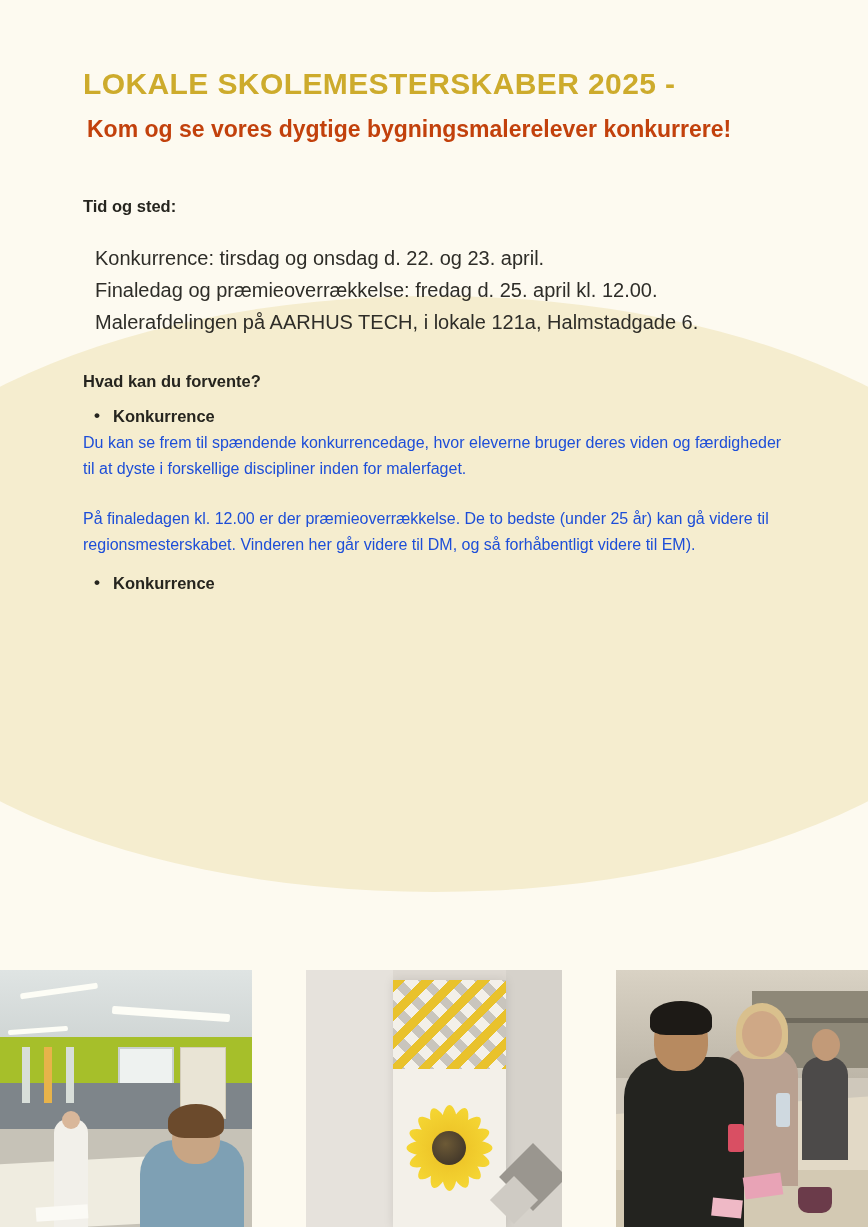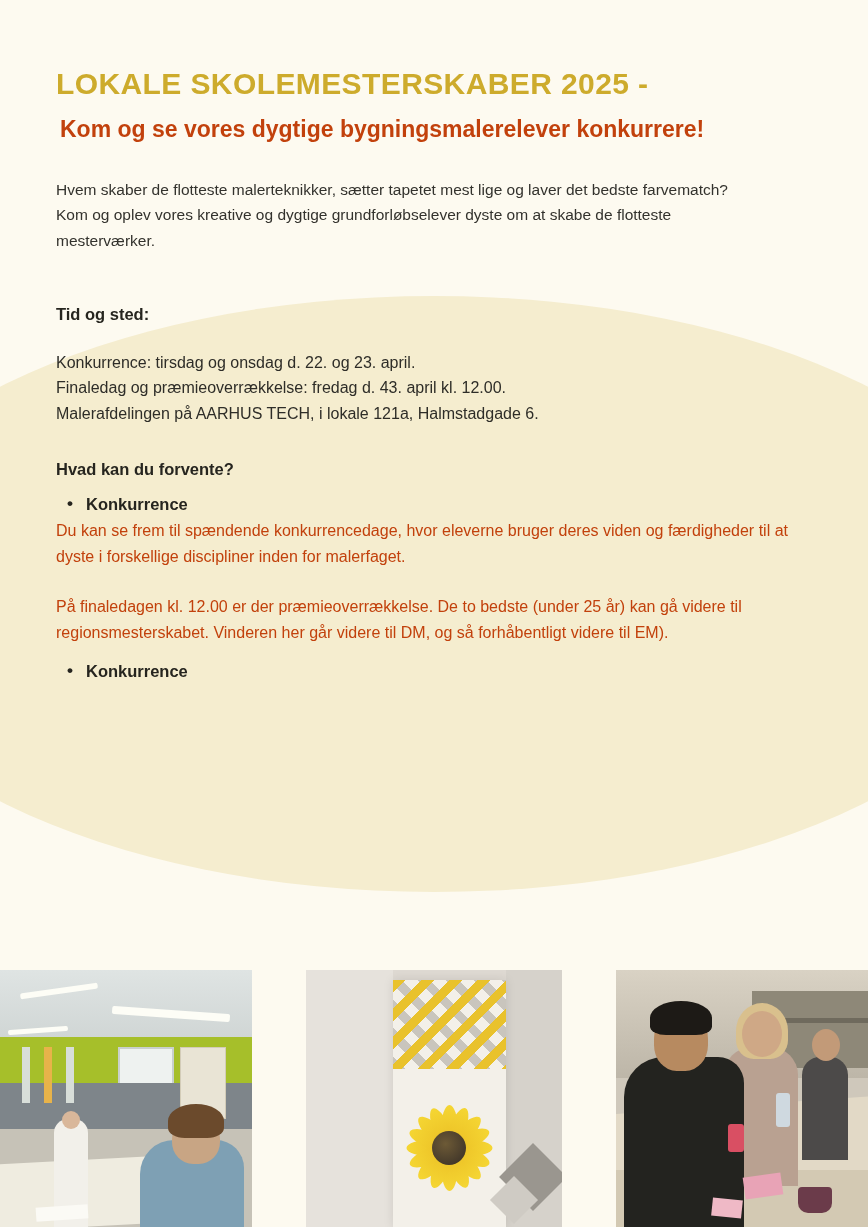--- a/index.html
+++ b/index.html
@@ -33,21 +33,21 @@
     height: 596px;
     background: #f5edcf;
     border-radius: 50% / 50%;
     z-index: 0;
   }
 
   
   .content {
     position: relative;
     z-index: 2;
-    padding: 0 56px;
+    padding: 0 83px;
   }
 
   .title {
     margin: 0;
     padding-top: 66px;
     font-size: 30px;
     line-height: 1.18;
     letter-spacing: 0.4px;
     font-weight: bold;
     color: #cdab2c;
@@ -75,22 +75,22 @@
     font-size: 16.5px;
     font-weight: bold;
     color: #26251f;
   }
 
   .tid-block {
     padding-top: 52px;
   }
 
   .tid-lines {
-    margin: 26px 0 0 0;
-    font-size: 16px;
+    margin: 26px 0 0 12px;
+    font-size: 20px;
     line-height: 1.6;
     color: #2e2d28;
   }
 
   .tid-lines div {
     white-space: nowrap;
   }
 
   .expect-heading {
     margin-top: 34px;
@@ -116,21 +116,21 @@
     left: -19px;
     top: -1px;
     font-size: 17px;
     color: #26251f;
   }
 
   .para {
     margin: 2px 0 0 0;
     font-size: 16px;
     line-height: 1.62;
-    color: #c2410c;
+    color: #1d4ed8;
   }
 
   .para.spaced {
     margin-top: 24px;
   }
 
   .bullet-solo {
     margin-top: 26px;
   }
 
@@ -369,27 +369,26 @@
 <div class="poster">
 
   <div class="band"></div>
 
   <div class="content">
 
     <h1 class="title">LOKALE SKOLEMESTERSKABER 2025 -</h1>
 
     <p class="subtitle">Kom og se vores dygtige bygningsmalerelever konkurrere!</p>
 
-    <p class="intro">Hvem skaber de flotteste malerteknikker, sætter tapetet mest lige og laver det bedste farvematch? Kom og oplev vores kreative og dygtige grundforløbselever dyste om at skabe de flotteste mesterværker.</p>
 
     <div class="tid-block">
       <h2 class="section-heading">Tid og sted:</h2>
       <div class="tid-lines">
         <div>Konkurrence: tirsdag og onsdag d. 22. og 23. april.</div>
-        <div>Finaledag og præmieoverrækkelse: fredag d. 43. april kl. 12.00.</div>
+        <div>Finaledag og præmieoverrækkelse: fredag d. 25. april kl. 12.00.</div>
         <div>Malerafdelingen på AARHUS TECH, i lokale 121a, Halmstadgade 6.</div>
       </div>
     </div>
 
     <div class="expect-section">
       <h2 class="section-heading expect-heading">Hvad kan du forvente?</h2>
 
       <ul class="bullets">
         <li>Konkurrence</li>
       </ul>

